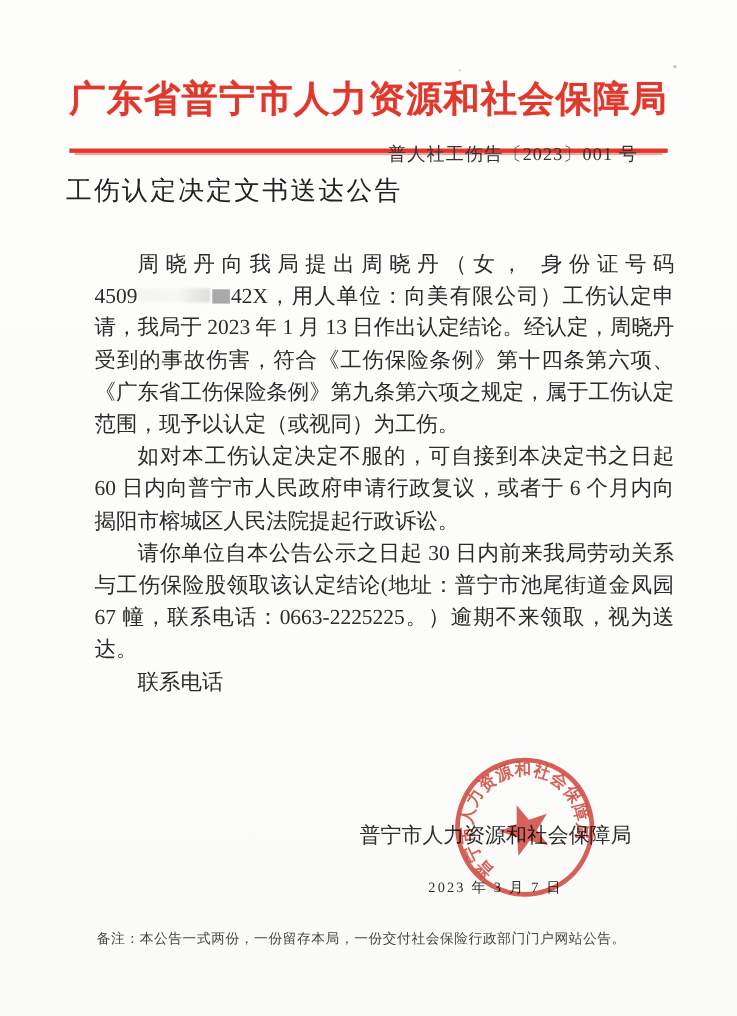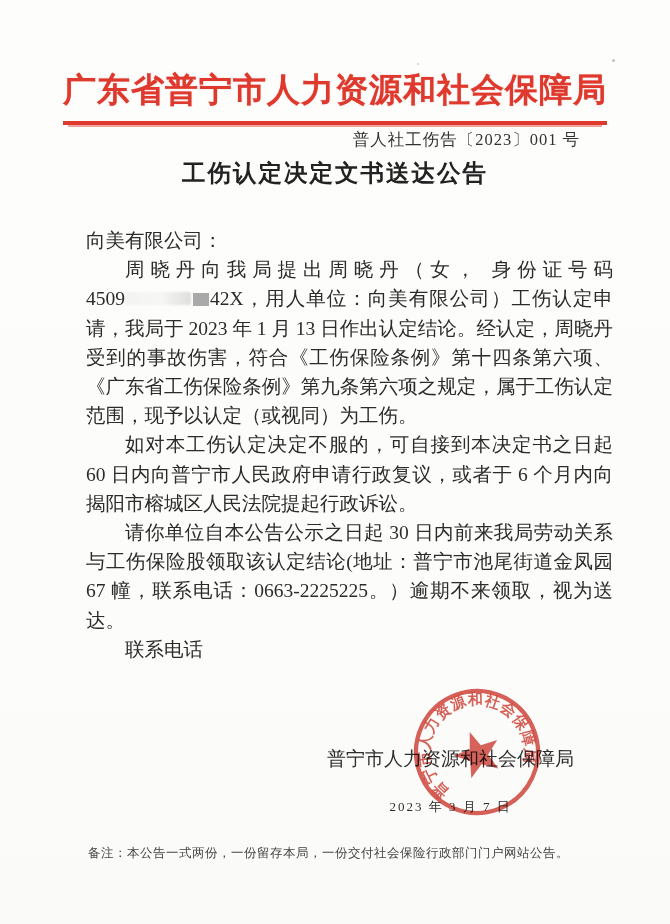--- a/index.html
+++ b/index.html
@@ -18,36 +18,35 @@
     color:var(--body-text);
   }
   .agency-title{
     position:absolute;top:68px;left:0;right:0;
     text-align:center;
   }
   .agency-title .inner{
     display:inline-block;
     font-size:33px;font-weight:900;letter-spacing:1px;
     color:var(--header-red);
-    padding-bottom:8px;
+    padding-bottom:22px;
     border-bottom:4px solid var(--header-red);
     box-shadow:0 7px 0 -5px rgba(223,56,45,.45);
     text-shadow:0 0 1px rgba(223,56,45,.55);
     white-space:nowrap;
   }
   .doc-number{
     position:absolute;top:129px;left:0;right:90px;
     text-align:right;
     font-size:16.5px;color:#333;
     letter-spacing:1px;
   }
   .doc-title{
     position:absolute;top:157px;left:60px;right:60px;
-    text-align:center;
-    font-size:23.5px;font-weight:bold;color:#222;
+    font-size:23.5px;font-weight:normal;color:#222;
     letter-spacing:2px;
   }
   .body-block{
     position:absolute;top:226px;left:86px;width:527px;
     font-size:19.5px;line-height:29.2px;
     text-align:justify;
     color:var(--body-text);
   }
   .body-block p{text-indent:2em;}
   .body-block p.salutation{text-indent:0;}
@@ -105,21 +104,20 @@
 
   <div class="agency-title">
     <span class="inner">广东省普宁市人力资源和社会保障局</span>
   </div>
 
   <div class="doc-number">普人社工伤告〔2023〕001 号</div>
 
   <div class="doc-title">工伤认定决定文书送达公告</div>
 
   <div class="body-block">
-    <p class="salutation">向美有限公司：</p>
     <p><span>周晓丹向我局提出周晓丹（女， 身份证号码 </span><span class="id-unit"><span>4509</span><span class="id-blur"></span><span class="id-box"></span><span>42X</span></span><span>，用人单位：向美有限公司）工伤认定申请，我局于 2023 年 1 月 13 日作出认定结论。经认定，周晓丹受到的事故伤害，符合《工伤保险条例》第十四条第六项、《广东省工伤保险条例》第九条第六项之规定，属于工伤认定范围，现予以认定（或视同）为工伤。</span></p>
     <p>如对本工伤认定决定不服的，可自接到本决定书之日起 60 日内向普宁市人民政府申请行政复议，或者于 6 个月内向揭阳市榕城区人民法院提起行政诉讼。</p>
     <p>请你单位自本公告公示之日起 30 日内前来我局劳动关系与工伤保险股领取该认定结论(地址：普宁市池尾街道金凤园 67 幢，联系电话：0663-2225225。）逾期不来领取，视为送达。</p>
     <p>联系电话</p>
   </div>
 
   <div class="signature-block">
     <div>普宁市人力资源和社会保障局</div>
     <div class="sig-date">2023 年 3 月 7 日</div>
   </div>

